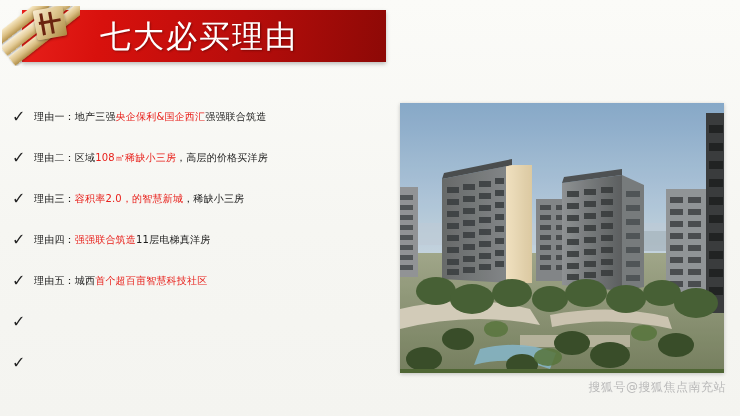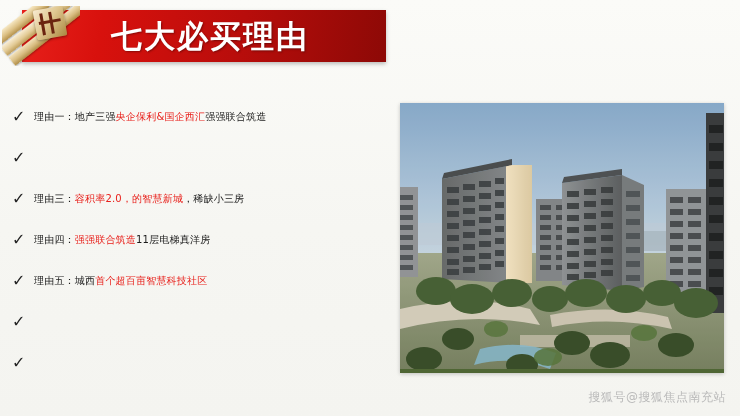--- a/index.html
+++ b/index.html
@@ -39,25 +39,24 @@
     box-shadow: 0 2px 4px rgba(0,0,0,0.25);
   }
   .banner-title {
     position: absolute;
     left: 100px;
     top: 8px;
     height: 44px;
     line-height: 44px;
     color: #ffffff;
     font-size: 31px;
-    font-weight: bold;
+    font-weight: normal;
     letter-spacing: 2px;
     text-shadow: 1px 1px 2px rgba(0,0,0,0.35);
     white-space: nowrap;
-    margin-left: 11px;
   }
 
   
   .ribbon {
     position: absolute;
     left: 2px;
     top: 0px;
     width: 78px;
     height: 60px;
     overflow: hidden;
@@ -150,21 +149,21 @@
     overflow: hidden;
     box-shadow: 0 1px 4px rgba(0,0,0,0.22);
     background: #8fb0cf;
   }
   .photo svg { display: block; width: 100%; height: 100%; }
 
   
   .watermark {
     position: absolute;
     right: 14px;
-    bottom: 10px;
+    bottom: 20px;
     font-size: 12px;
     color: #b9b9b9;
     letter-spacing: 0.5px;
     white-space: nowrap;
   }
 </style>
 </head>
 <body>
 
 <div id="slide">
@@ -186,20 +185,23 @@
 
     <div class="reason-row">
       <span class="check-icon">✓</span>
       <span class="reason-text">
         <span>理由一：地产三强</span><span class="hl">央企保利&amp;国企西汇</span><span>强强联合筑造</span>
       </span>
     </div>
 
     <div class="reason-row">
       <span class="check-icon">✓</span>
+      <span class="reason-text">
+        <span>理由二：区域</span><span class="hl">108㎡稀缺小三房</span><span>，高层的价格买洋房</span>
+      </span>
     </div>
 
     <div class="reason-row">
       <span class="check-icon">✓</span>
       <span class="reason-text">
         <span>理由三：</span><span class="hl">容积率2.0，的智慧新城</span><span>，稀缺小三房</span>
       </span>
     </div>
 
     <div class="reason-row">

